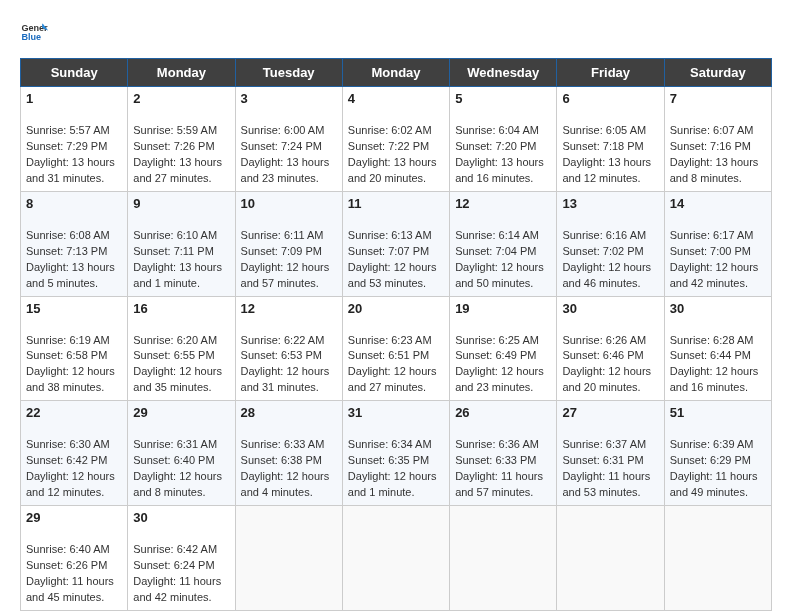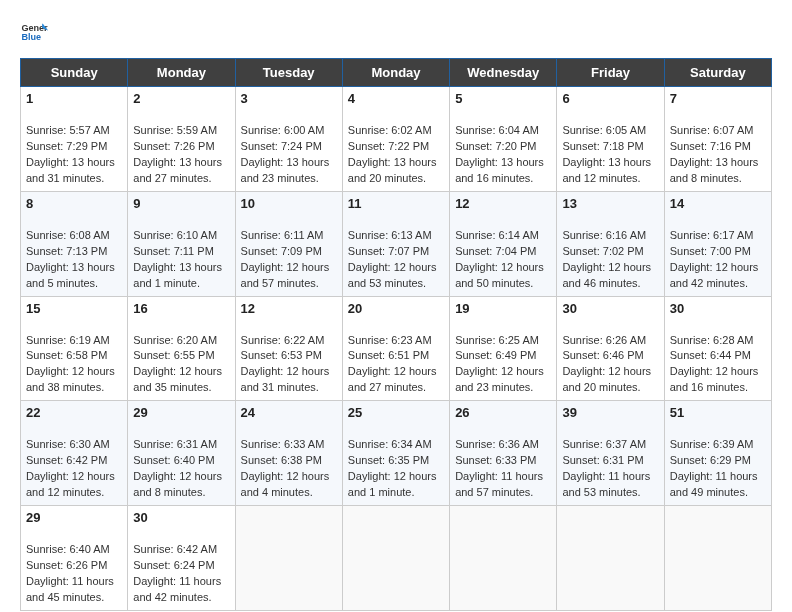--- a/index.html
+++ b/index.html
@@ -217,33 +217,33 @@
         <tr>
           <td>
             <span class="day-num">22</span>
 <div class="cell-text">Sunrise: 6:30 AM<br>Sunset: 6:42 PM<br>Daylight: 12 hours and 12 minutes.</div>
           </td>
           <td>
             <span class="day-num">29</span>
 <div class="cell-text">Sunrise: 6:31 AM<br>Sunset: 6:40 PM<br>Daylight: 12 hours and 8 minutes.</div>
           </td>
           <td>
-            <span class="day-num">24</span>
+            <span class="day-num">28</span>
 <div class="cell-text">Sunrise: 6:33 AM<br>Sunset: 6:38 PM<br>Daylight: 12 hours and 4 minutes.</div>
           </td>
           <td>
-            <span class="day-num">25</span>
+            <span class="day-num">31</span>
 <div class="cell-text">Sunrise: 6:34 AM<br>Sunset: 6:35 PM<br>Daylight: 12 hours and 1 minute.</div>
           </td>
           <td>
             <span class="day-num">26</span>
 <div class="cell-text">Sunrise: 6:36 AM<br>Sunset: 6:33 PM<br>Daylight: 11 hours and 57 minutes.</div>
           </td>
           <td>
-            <span class="day-num">39</span>
+            <span class="day-num">27</span>
 <div class="cell-text">Sunrise: 6:37 AM<br>Sunset: 6:31 PM<br>Daylight: 11 hours and 53 minutes.</div>
           </td>
           <td>
             <span class="day-num">51</span>
 <div class="cell-text">Sunrise: 6:39 AM<br>Sunset: 6:29 PM<br>Daylight: 11 hours and 49 minutes.</div>
           </td>
         </tr>
         <tr>
           <td>
             <span class="day-num">29</span>

